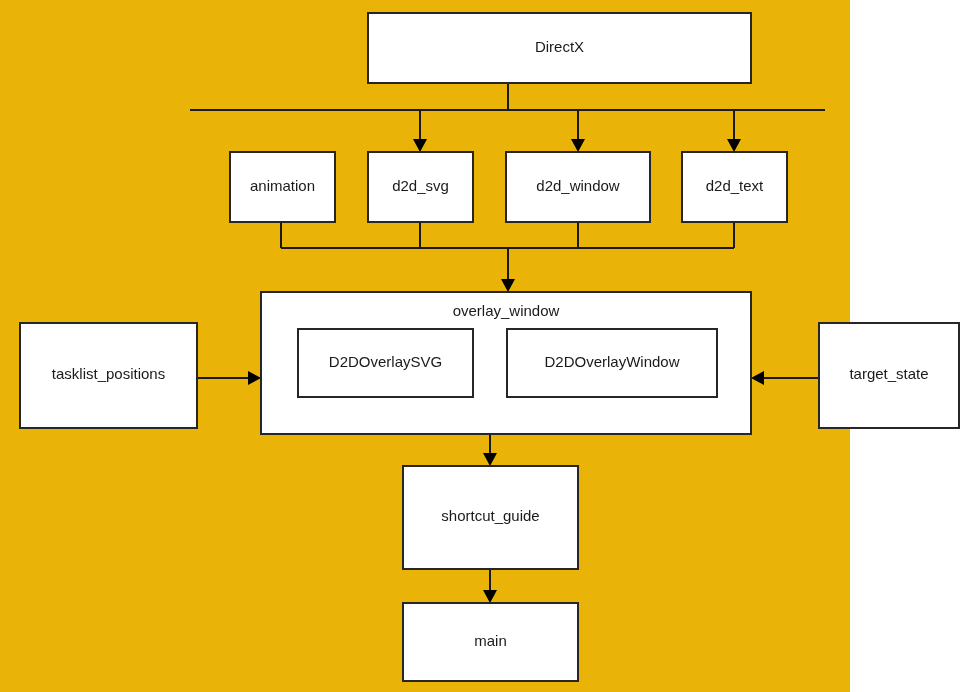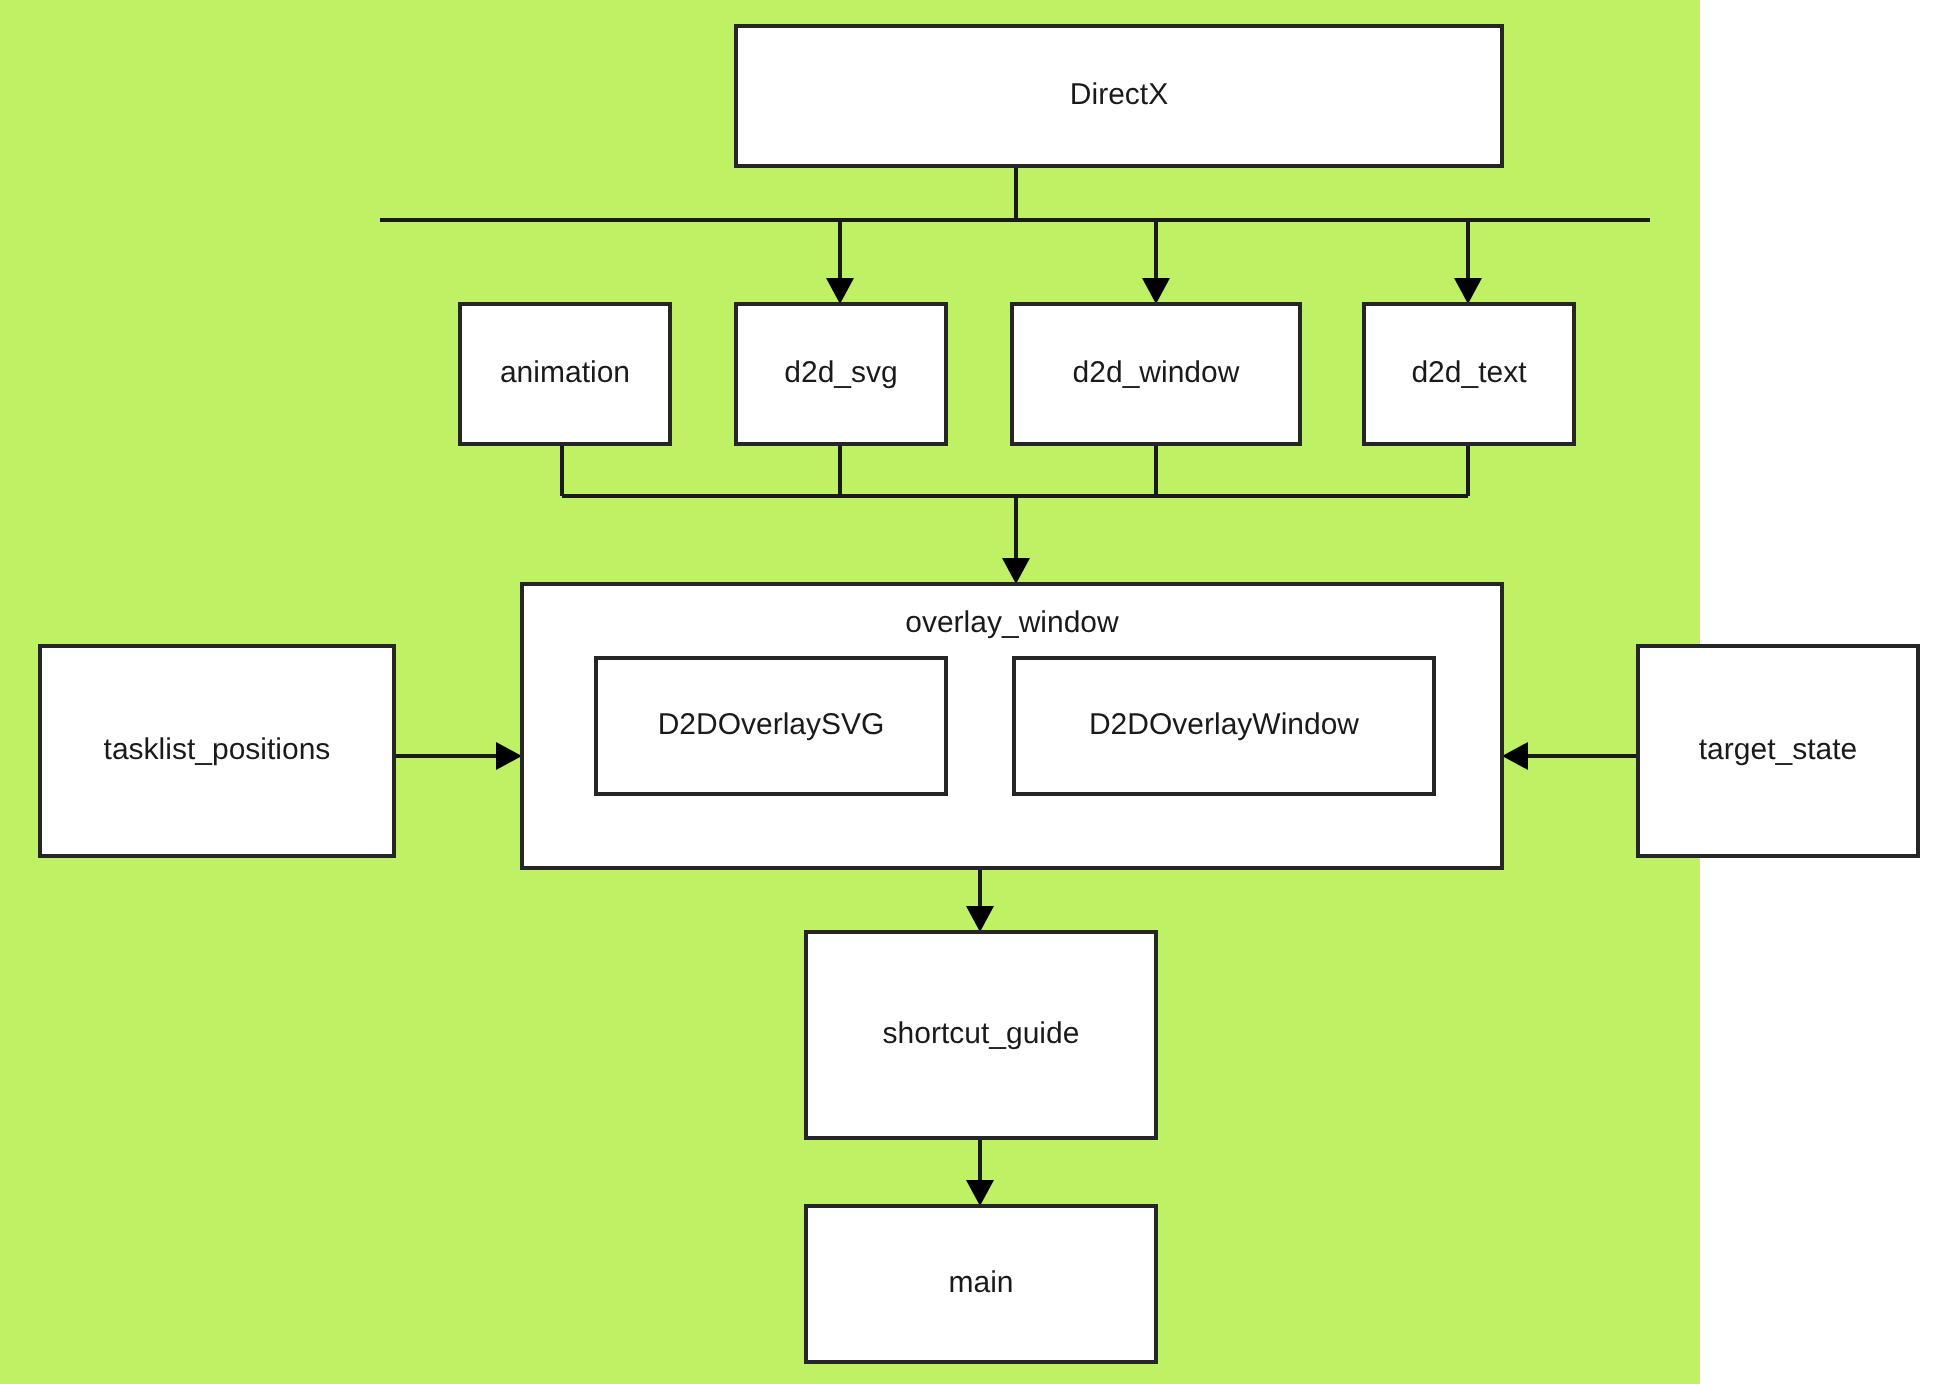--- a/index.html
+++ b/index.html
@@ -11,21 +11,21 @@
   body {
     width: 975px;
     height: 692px;
     font-family: "Liberation Sans", sans-serif;
     overflow: hidden;
   }
   #diagram-root {
     position: relative;
     width: 850px;
     height: 692px;
-    background: #bef264;
+    background: #eab308;
   }
   svg.diagram-canvas {
     display: block;
     width: 975px;
     height: 692px;
   }
   .node-box {
     fill: #ffffff;
     stroke: #262626;
     stroke-width: 2;

